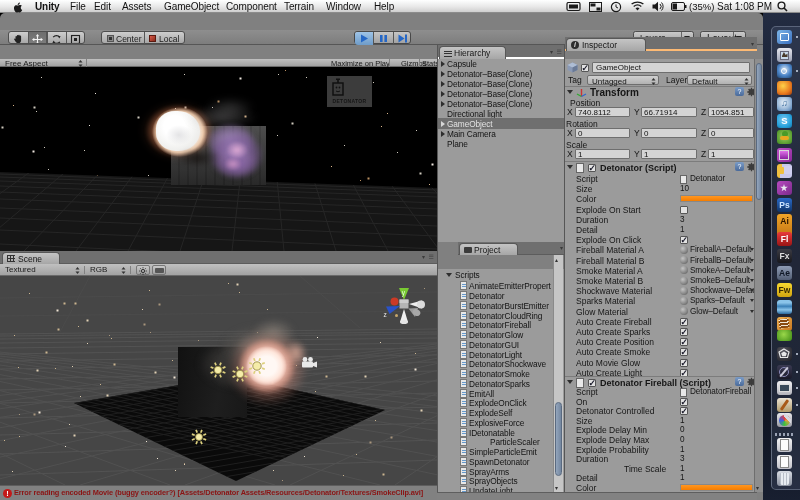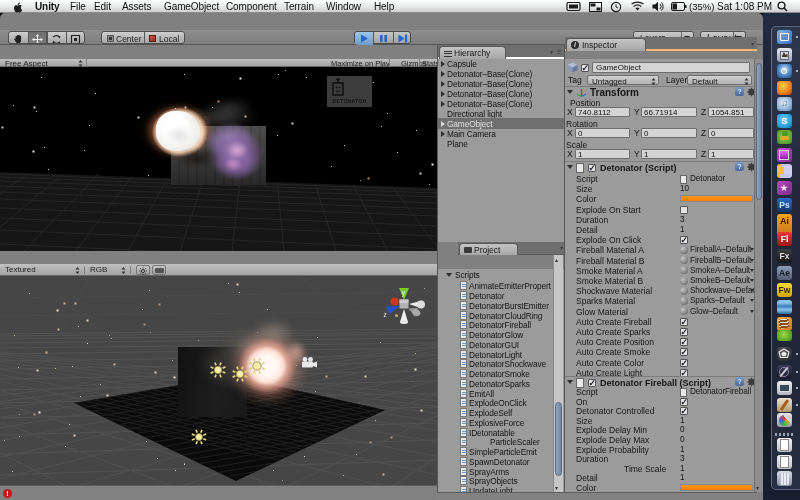--- a/index.html
+++ b/index.html
@@ -325,20 +325,28 @@
           <rect x="5" y="0.5" width="4" height="1.5" fill="#111"></rect>
           <rect x="6.2" y="2" width="1.6" height="3" fill="#111"></rect>
           <rect x="2" y="5" width="10" height="12" fill="none" stroke="#111" stroke-width="1.5"></rect>
           <circle cx="5.5" cy="9.5" r="0.9" fill="#111"></circle>
           <circle cx="8.5" cy="9.5" r="0.9" fill="#111"></circle>
           <path d="M5 13 q2 1.6 4 0" stroke="#111" fill="none"></path>
         </svg>
         <div style="position:absolute;left:0;top:22px;width:45px;text-align:center;font-size:5px;font-weight:bold;color:#161616;letter-spacing:0.3px;">DETONATOR</div>
       </div>
     </div>
+    <div class="tabstrip" style="left:0;top:238px;width:437px;height:13px;border-bottom:1px solid #5c5c5c;">
+      <div class="tab" style="left:2px;width:58px;height:12px;">
+        <span style="position:absolute;left:4px;top:2px;width:8px;height:7px;background:repeating-linear-gradient(90deg,#333 0 1px,transparent 1px 3px),repeating-linear-gradient(0deg,#333 0 1px,transparent 1px 3px);"></span>
+        <span style="position:absolute;left:15px;top:0.5px;">Scene</span>
+      </div>
+      <div class="tabmini" style="right:12px;top:2px;">▾</div>
+      <div class="tabmini" style="right:3px;top:2px;">☰</div>
+    </div>
     <div class="minibar" style="left:0;top:251px;width:437px;height:12px;">
       <div class="mtxt" style="left:5px;top:2px;">Textured</div>
       <svg style="position:absolute;left:75px;top:3px" width="5" height="7" viewBox="0 0 5 7">
         <path d="M2.5 0 L4.5 2.5 H0.5Z" fill="#333"></path>
         <path d="M2.5 7 L4.5 4.5 H0.5Z" fill="#333"></path>
       </svg>
       <div class="sep" style="left:84px;top:2px;"></div>
       <div class="mtxt" style="left:90px;top:2px;">RGB</div>
       <svg style="position:absolute;left:121px;top:3px" width="5" height="7" viewBox="0 0 5 7">
         <path d="M2.5 0 L4.5 2.5 H0.5Z" fill="#333"></path>
@@ -553,20 +561,21 @@
 <ellipse cx="40" cy="23.5" rx="4" ry="4" fill="#dcdcdc"></ellipse>
 <polygon points="27.5,27.5 37,27 34,36" fill="#9a9a9a"></polygon>
 <ellipse cx="35.5" cy="31.5" rx="4" ry="3.2" fill="#a8a8a8" transform="rotate(30 35.5 31.5)"></ellipse>
 <polygon points="23,28 19,41 27,41" fill="#f0f0f0"></polygon>
 <ellipse cx="23" cy="41" rx="4" ry="2" fill="#e4e4e4"></ellipse>
 <circle cx="15.5" cy="34.5" r="1.5" fill="#c8a86a"></circle>
 </svg>
     </div>
     <div class="ab" style="left:0;top:472px;width:437px;height:15px;background:#818181;border-top:1px solid #5e5e5e;z-index:3;">
       <div style="position:absolute;left:3px;top:2.5px;width:9px;height:9px;border-radius:50%;background:#c41818;color:#fff;font-size:7.5px;font-weight:bold;text-align:center;line-height:9px;">!</div>
+      <div style="position:absolute;left:14px;top:1.5px;font-size:7.4px;font-weight:bold;color:#8b1414;white-space:nowrap;letter-spacing:-0.12px;">Error reading encoded Movie (buggy encoder?) [Assets/Detonator Assets/Resources/Detonator/Textures/SmokeClip.avi]</div>
     </div>
     <div class="ab" style="left:437px;top:32px;width:1px;height:455px;background:#565656;z-index:5;"></div>
     <div class="ab" style="left:564px;top:32px;width:1px;height:455px;background:#565656;z-index:5;"></div>
     <div class="tabstrip" style="left:438px;top:32px;width:126px;height:14px;border-bottom:2px solid #ffffff;">
       <div class="tab" style="left:1px;width:67px;">
         <span style="position:absolute;left:4px;top:3px;width:8px;height:7px;background:repeating-linear-gradient(0deg,#333 0 1px,transparent 1px 2.6px);"></span>
         <span style="position:absolute;left:14px;top:1px;">Hierarchy</span>
       </div>
       <div class="tabmini" style="right:11px;">▾</div>
       <div class="tabmini" style="right:2px;">☰</div>
@@ -865,21 +874,21 @@
         <span class="chk">✓</span>
       </div>
       <div class="ilbl" style="left:11px;top:278.2px;">Auto Create Position</div>
       <div class="cb" style="left:115px;top:279.2px;">
         <span class="chk">✓</span>
       </div>
       <div class="ilbl" style="left:11px;top:288.4px;">Auto Create Smoke</div>
       <div class="cb" style="left:115px;top:289.4px;">
         <span class="chk">✓</span>
       </div>
-      <div class="ilbl" style="left:11px;top:298.6px;">Auto Create Color</div>
+      <div class="ilbl" style="left:11px;top:298.6px;">Auto Movie Glow</div>
       <div class="cb" style="left:115px;top:299.6px;">
         <span class="chk">✓</span>
       </div>
       <div class="ilbl" style="left:11px;top:308.8px;">Auto Create Light</div>
       <div class="cb" style="left:115px;top:309.8px;">
         <span class="chk">✓</span>
       </div>
       <div style="position:absolute;left:0;top:317px;width:192px;height:1px;background:#7c7c7c;"></div>
       <div class="trid" style="left:2px;top:321px;"></div>
       <div style="position:absolute;left:11px;top:319px;width:8px;height:10px;background:#e8e8e8;border:1px solid #666;"></div>

